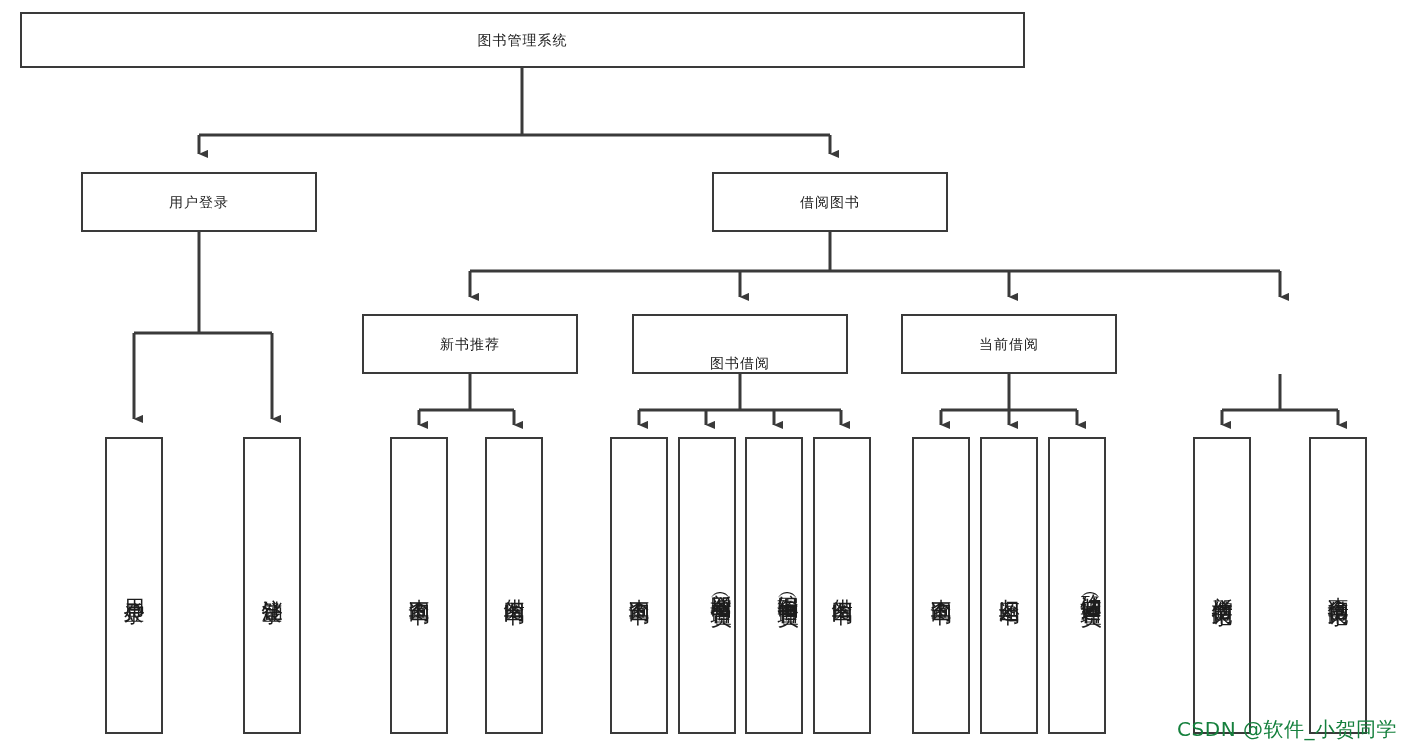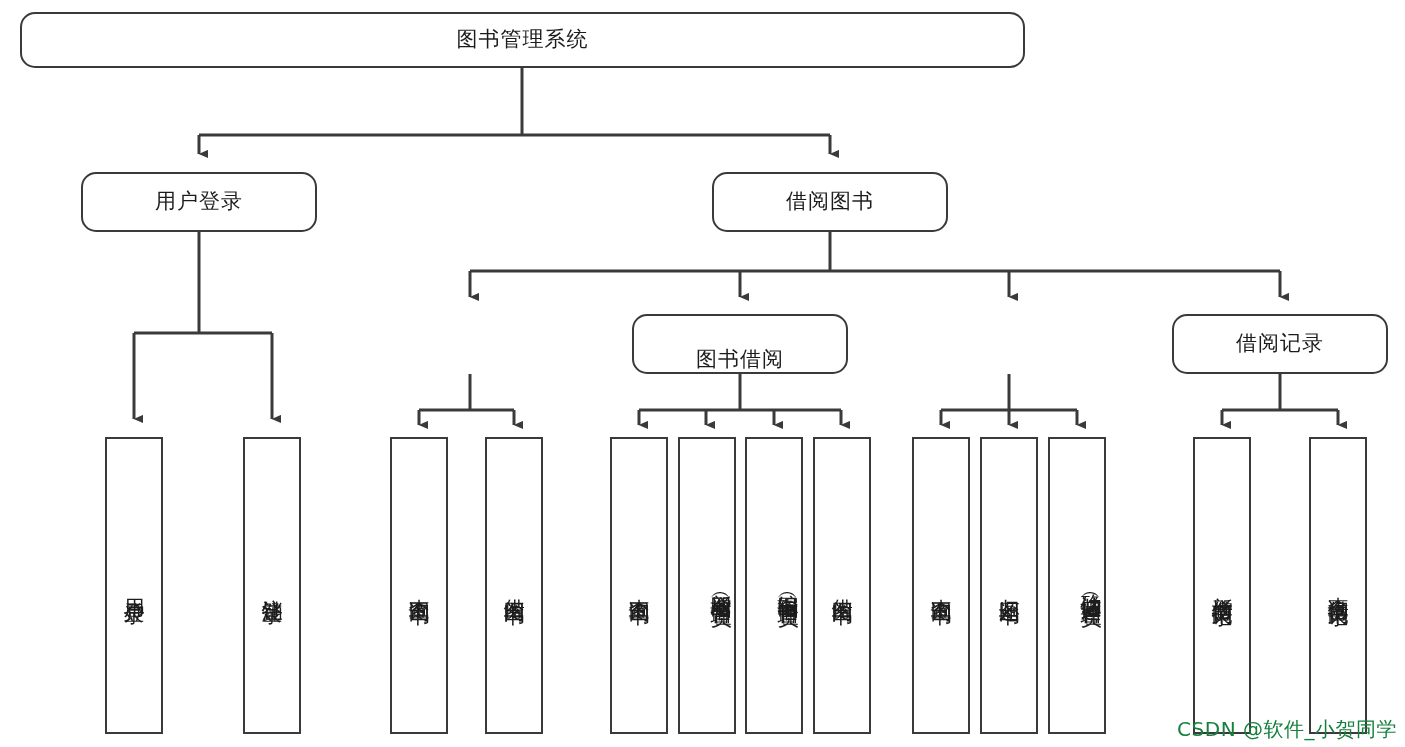--- a/index.html
+++ b/index.html
@@ -30,24 +30,23 @@
     position: absolute;
     box-sizing: border-box;
     background: #ffffff;
     border: 2px solid #3a3a3a;
     display: flex;
     align-items: center;
     justify-content: center;
     color: #1c1c1c;
   }
   .node-box.horizontal {
-    font-size: 21px;
+    font-size: 14px;
     letter-spacing: 1px;
     line-height: 1.2;
-    border-radius: 15px;
   }
   .node-box.vertical {
     writing-mode: vertical-rl;
     text-orientation: upright;
     font-size: 21px;
     line-height: 1.25;
     letter-spacing: 2px;
     padding-top: 4px;
     padding-bottom: 4px;
     align-items: flex-start;
@@ -131,25 +130,28 @@
     <span class="node-label">图书管理系统</span>
   </div>
 
   <div class="node-box horizontal" style="left:81px; top:172px; width:236px; height:60px;">
     <span class="node-label">用户登录</span>
   </div>
   <div class="node-box horizontal" style="left:712px; top:172px; width:236px; height:60px;">
     <span class="node-label">借阅图书</span>
   </div>
 
+  <div class="node-box horizontal" style="left:362px; top:314px; width:216px; height:60px;">
+    <span class="node-label">新书推荐</span>
+  </div>
   <div class="node-box horizontal" style="left:632px; top:314px; width:216px; height:60px;align-items:flex-end;">
     <span class="node-label">图书借阅</span>
   </div>
-  <div class="node-box horizontal" style="left:1172px; top:314px; width:216px; height:60px;">
-    <span class="node-label">借阅记录</span>
+  <div class="node-box horizontal" style="left:901px; top:314px; width:216px; height:60px;">
+    <span class="node-label">当前借阅</span>
   </div>
 
   <div class="node-box vertical vcenter" style="left:105px; top:437px; width:58px; height:297px;">
     <span class="node-label">用户登录</span>
   </div>
   <div class="node-box vertical vcenter" style="left:243px; top:437px; width:58px; height:297px;">
     <span class="node-label">注销登录</span>
   </div>
 
   <div class="node-box vertical vcenter" style="left:390px; top:437px; width:58px; height:297px;">

